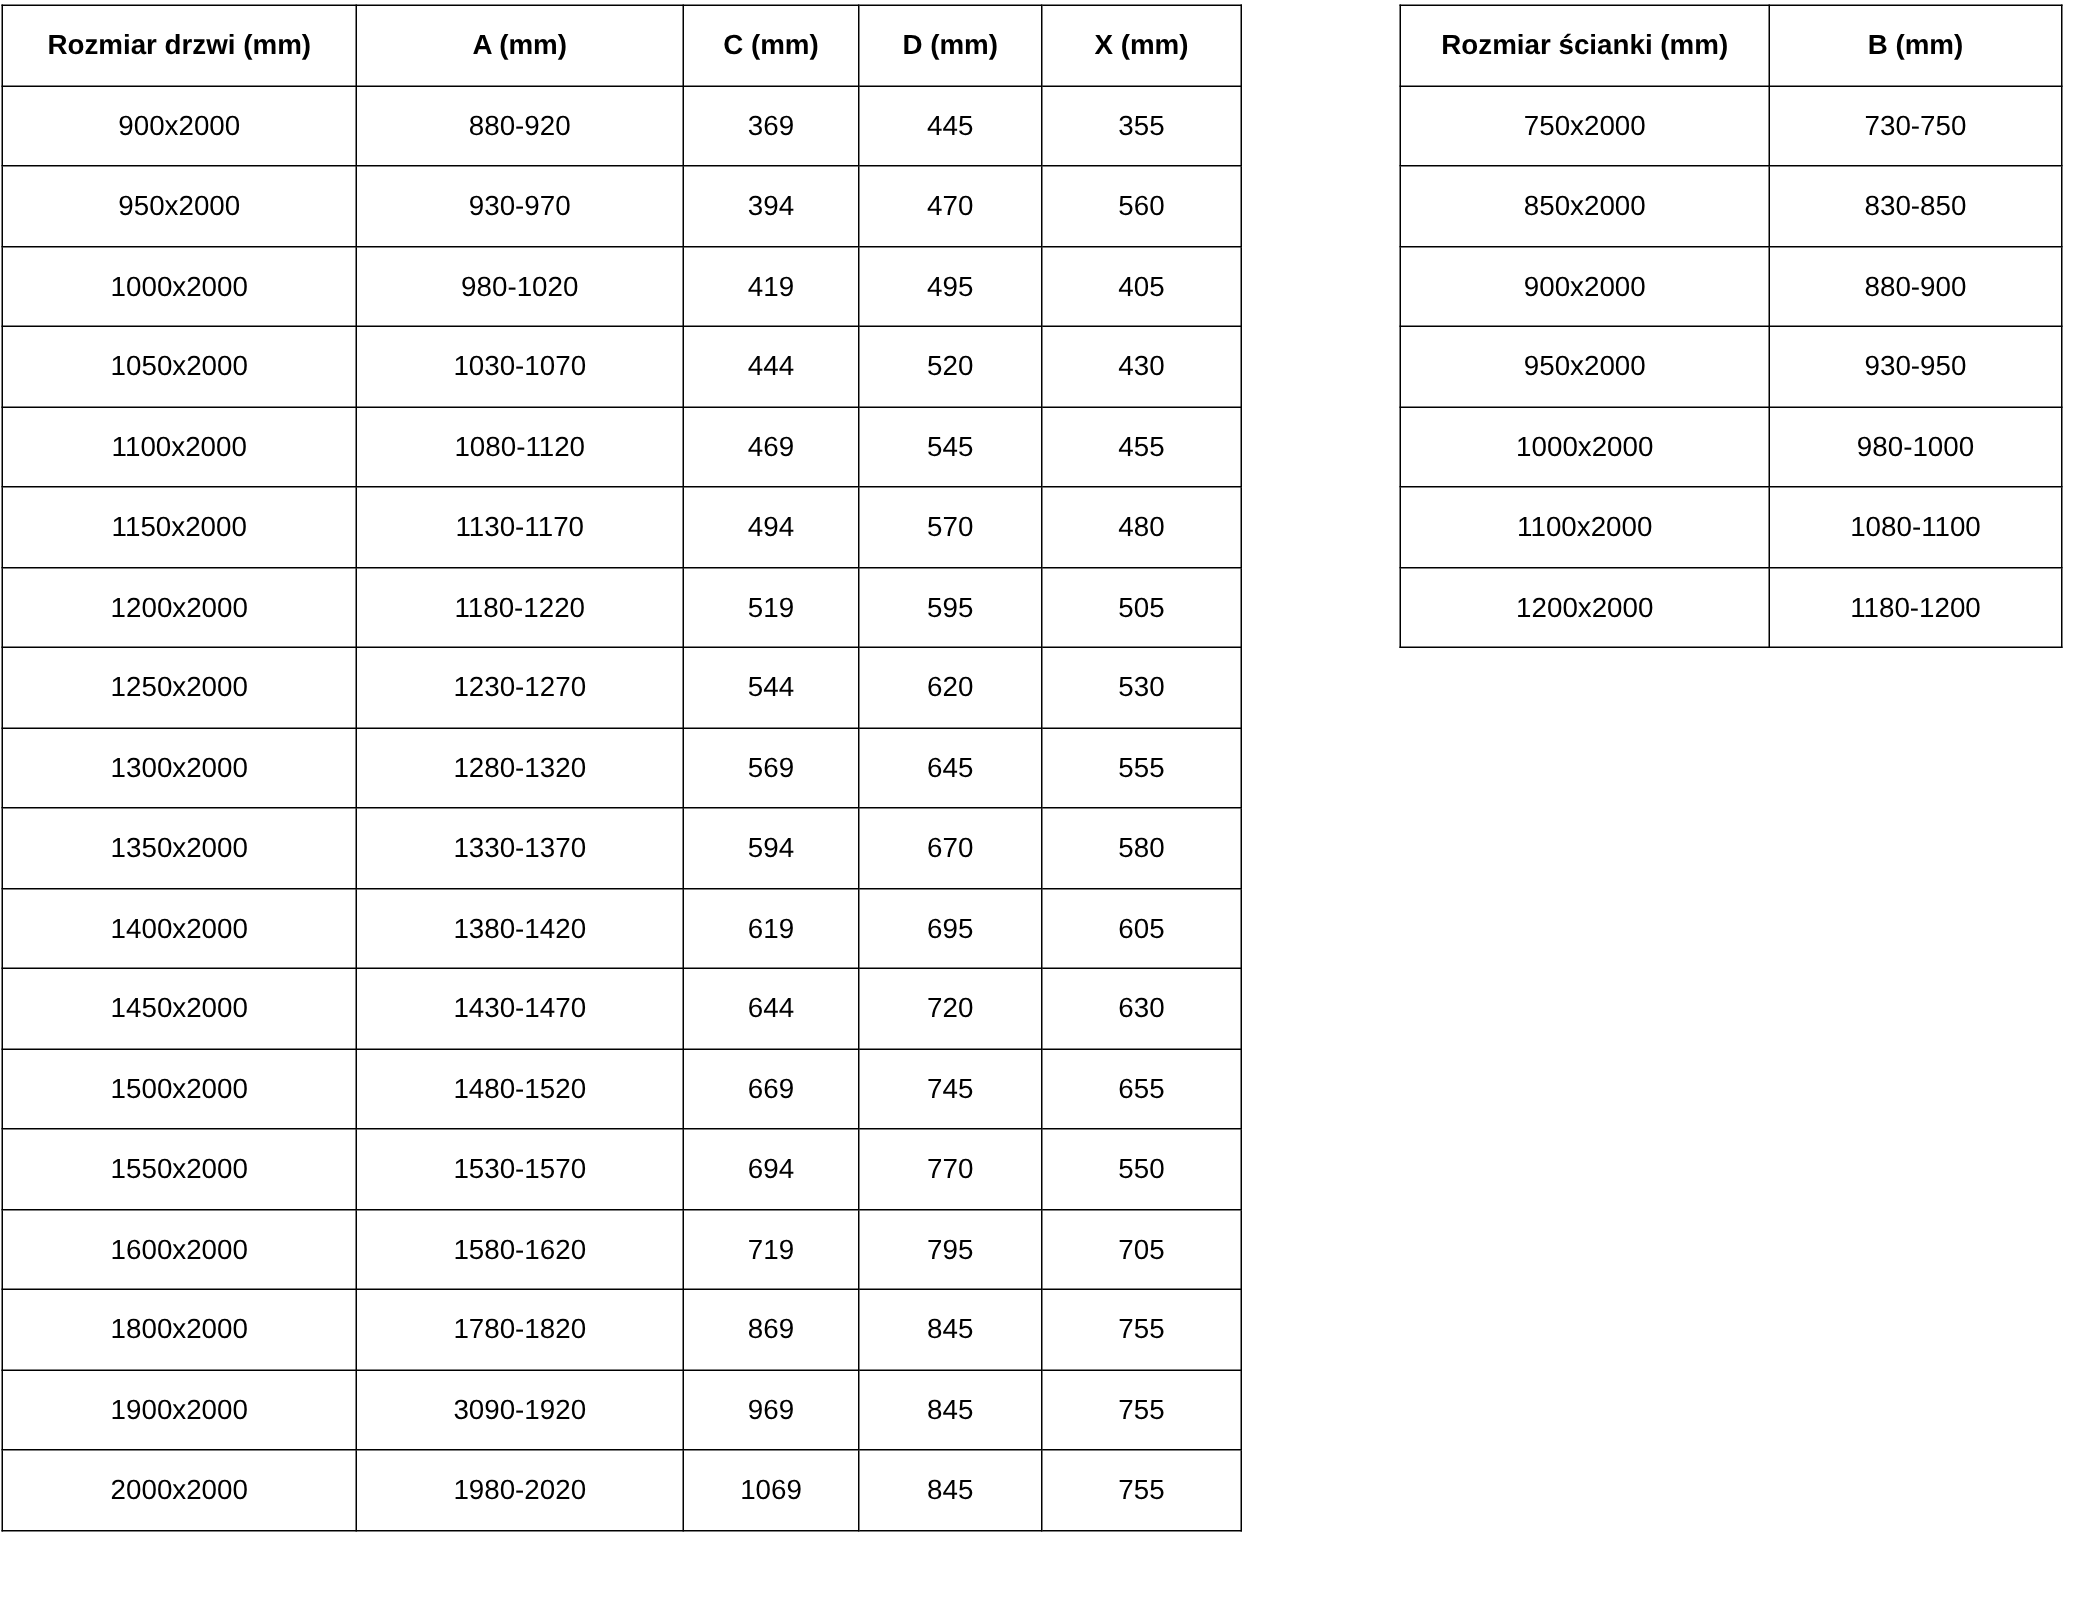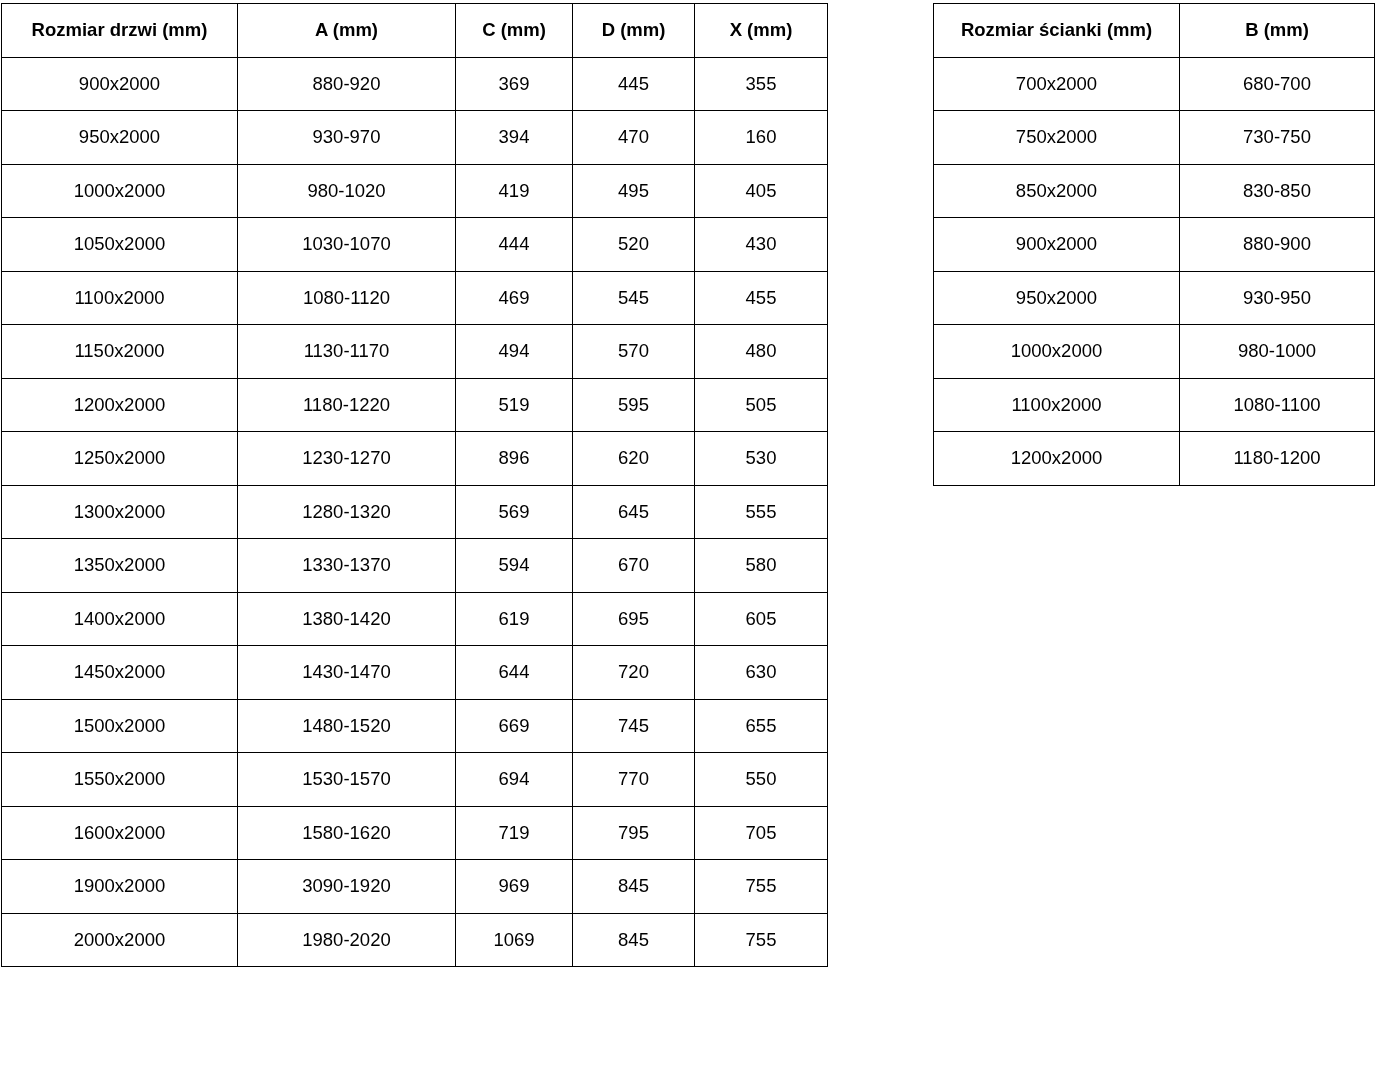--- a/index.html
+++ b/index.html
@@ -93,21 +93,21 @@
         <td>880-920</td>
         <td>369</td>
         <td>445</td>
         <td>355</td>
       </tr>
       <tr>
         <td>950x2000</td>
         <td>930-970</td>
         <td>394</td>
         <td>470</td>
-        <td>160</td>
+        <td>560</td>
       </tr>
       <tr>
         <td>1000x2000</td>
         <td>980-1020</td>
         <td>419</td>
         <td>495</td>
         <td>405</td>
       </tr>
       <tr>
         <td>1050x2000</td>
@@ -133,21 +133,21 @@
       <tr>
         <td>1200x2000</td>
         <td>1180-1220</td>
         <td>519</td>
         <td>595</td>
         <td>505</td>
       </tr>
       <tr>
         <td>1250x2000</td>
         <td>1230-1270</td>
-        <td>896</td>
+        <td>544</td>
         <td>620</td>
         <td>530</td>
       </tr>
       <tr>
         <td>1300x2000</td>
         <td>1280-1320</td>
         <td>569</td>
         <td>645</td>
         <td>555</td>
       </tr>
@@ -185,20 +185,27 @@
         <td>694</td>
         <td>770</td>
         <td>550</td>
       </tr>
       <tr>
         <td>1600x2000</td>
         <td>1580-1620</td>
         <td>719</td>
         <td>795</td>
         <td>705</td>
+      </tr>
+      <tr>
+        <td>1800x2000</td>
+        <td>1780-1820</td>
+        <td>869</td>
+        <td>845</td>
+        <td>755</td>
       </tr>
       <tr>
         <td>1900x2000</td>
         <td>3090-1920</td>
         <td>969</td>
         <td>845</td>
         <td>755</td>
       </tr>
       <tr>
         <td>2000x2000</td>
@@ -216,24 +223,20 @@
         <col class="c-b">
     </colgroup>
     <thead>
       <tr>
         <th>Rozmiar ścianki (mm)</th>
         <th>B (mm)</th>
       </tr>
     </thead>
     <tbody>
       <tr>
-        <td>700x2000</td>
-        <td>680-700</td>
-      </tr>
-      <tr>
         <td>750x2000</td>
         <td>730-750</td>
       </tr>
       <tr>
         <td>850x2000</td>
         <td>830-850</td>
       </tr>
       <tr>
         <td>900x2000</td>
         <td>880-900</td>

